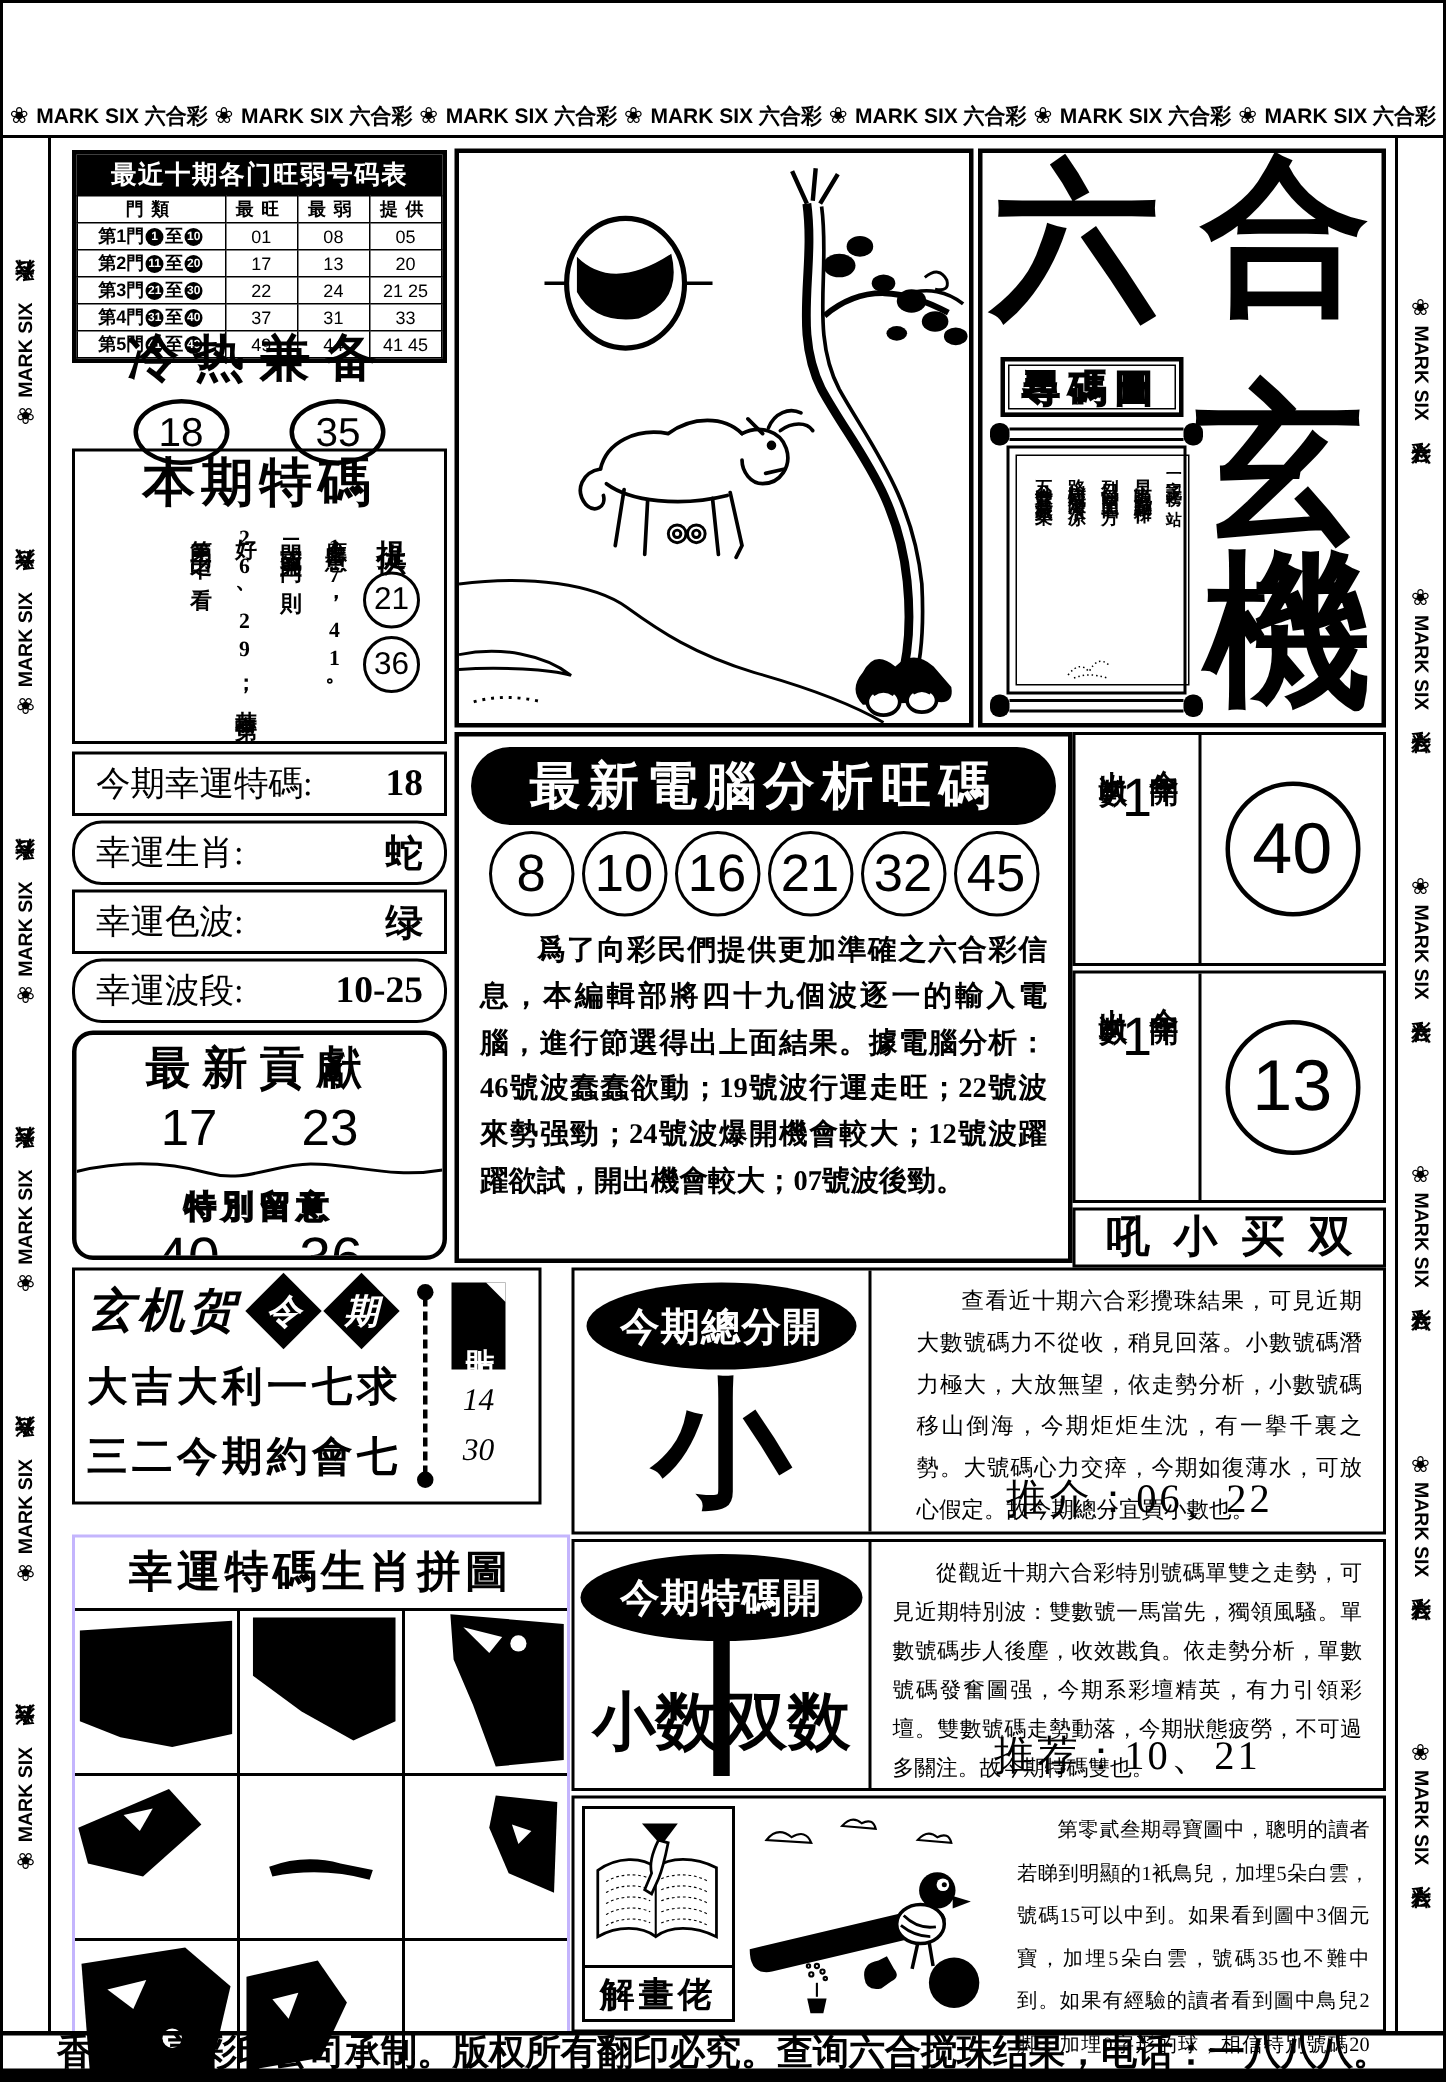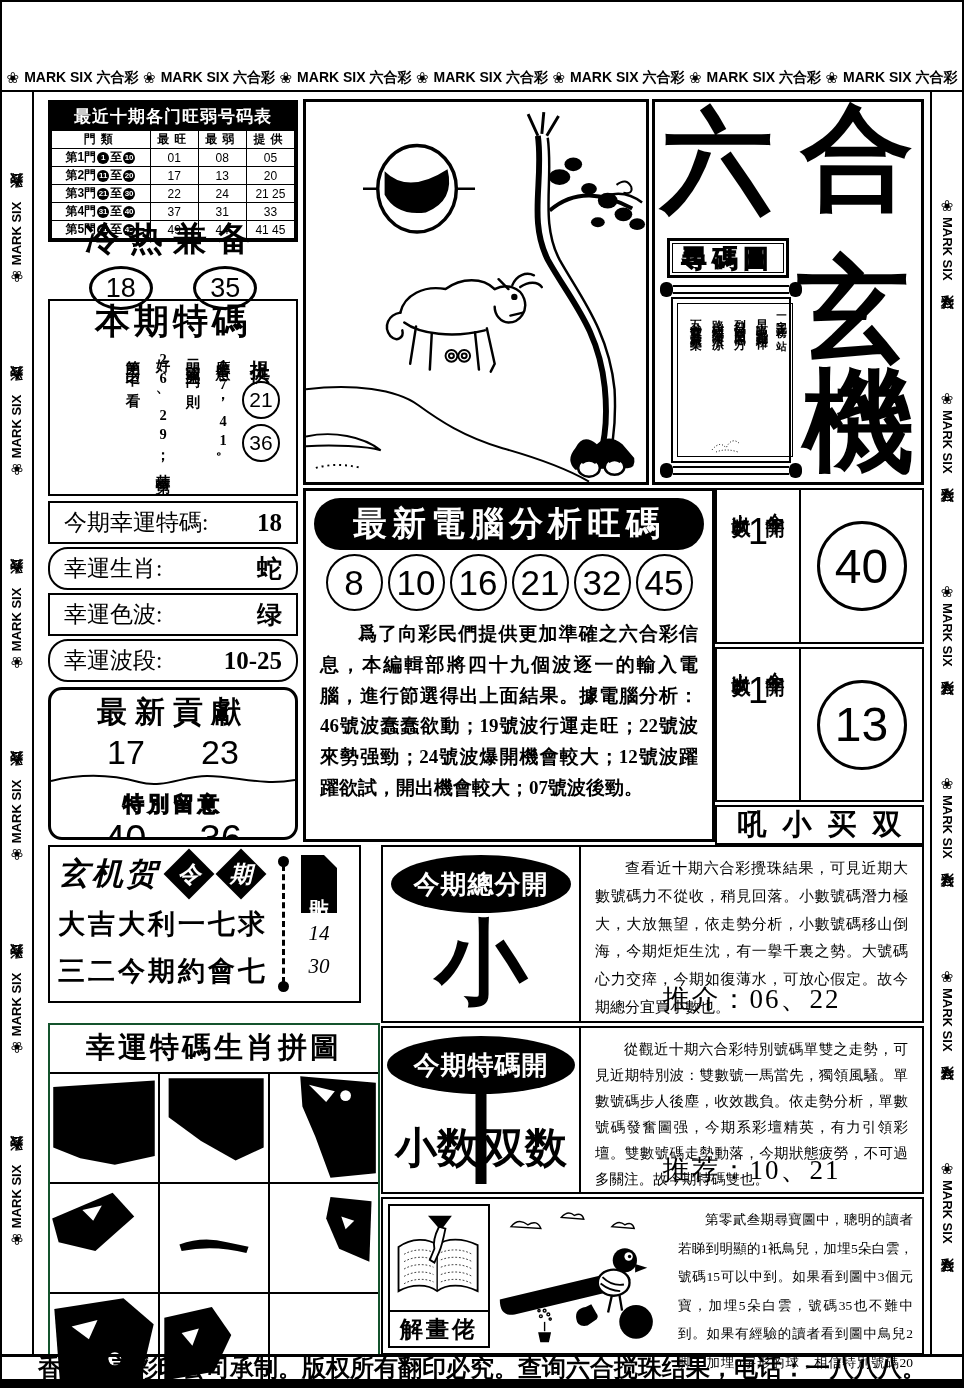--- a/index.html
+++ b/index.html
@@ -81,21 +81,21 @@
   .dash-sep::before,.dash-sep::after{content:"";position:absolute;left:-7px;width:11px;height:11px;background:#000;border-radius:50%;}
   .dash-sep::before{top:-9px;}
   .dash-sep::after{bottom:-9px;}
   .my-tips{width:64px;display:flex;flex-direction:column;align-items:center;gap:8px;padding-top:2px;}
   .tip-tag{position:relative;width:36px;height:58px;background:#000;display:flex;align-items:center;justify-content:center;}
   .tip-tag::after{content:"";position:absolute;top:0;right:0;border-style:solid;border-width:0 13px 13px 0;border-color:#fff #fff transparent transparent;}
   .tip-tag span{writing-mode:vertical-rl;color:#fff;font-size:19px;font-weight:bold;}
   .tip-num{font-size:21px;font-style:italic;}
 
   
-  .puzzle{left:46px;top:1021px;width:332px;height:332px;border:2px solid #14532d;display:flex;flex-direction:column;}
+  .puzzle{left:46px;top:1021px;width:332px;height:332px;border:2px solid #c4b5fd;display:flex;flex-direction:column;}
   .pz-title{text-align:center;font-size:29px;font-weight:900;letter-spacing:3px;padding:3px 0 4px;}
   .pz-grid{flex:1;display:grid;grid-template-columns:repeat(3,1fr);grid-template-rows:repeat(4,1fr);gap:2px;background:#000;border-top:2px solid #000;}
   .pz-cell{background:#fff;overflow:hidden;}
   .pz-cell svg{width:100%;height:100%;display:block;}
 
   
   .picture{left:301px;top:97px;width:346px;height:386px;border:3px solid #000;}
   .picture svg{width:100%;height:100%;display:block;}
 
   
@@ -552,21 +552,21 @@
       </div>
       <div class="cc-count">1</div>
     </div>
     <div class="cc-right">
         <span class="circ88">13</span>
       </div>
   </div>
 
   <div class="abs roar serif">吼小买双</div>
 
-  <div class="abs bigsec" style="left:379px;top:843px;width:543px;height:178px;">
+  <div class="abs bigsec" style="left:379px;top:843px;width:543px;height:178px;gap:16px;">
     <div class="bs-left">
       <div class="ellipse-badge serif">今期總分開</div>
       <div class="bs-big serif">小</div>
     </div>
     <div class="bs-right">
       <div class="bs-body serif">查看近十期六合彩攪珠結果，可見近期大數號碼力不從收，稍見回落。小數號碼潛力極大，大放無望，依走勢分析，小數號碼移山倒海，今期炬炬生沈，有一擧千裏之勢。大號碼心力交瘁，今期如復薄水，可放心假定。故今期總分宜買小數也。</div>
       <div class="bs-reco serif">推介：06、22</div>
     </div>
   </div>
 

